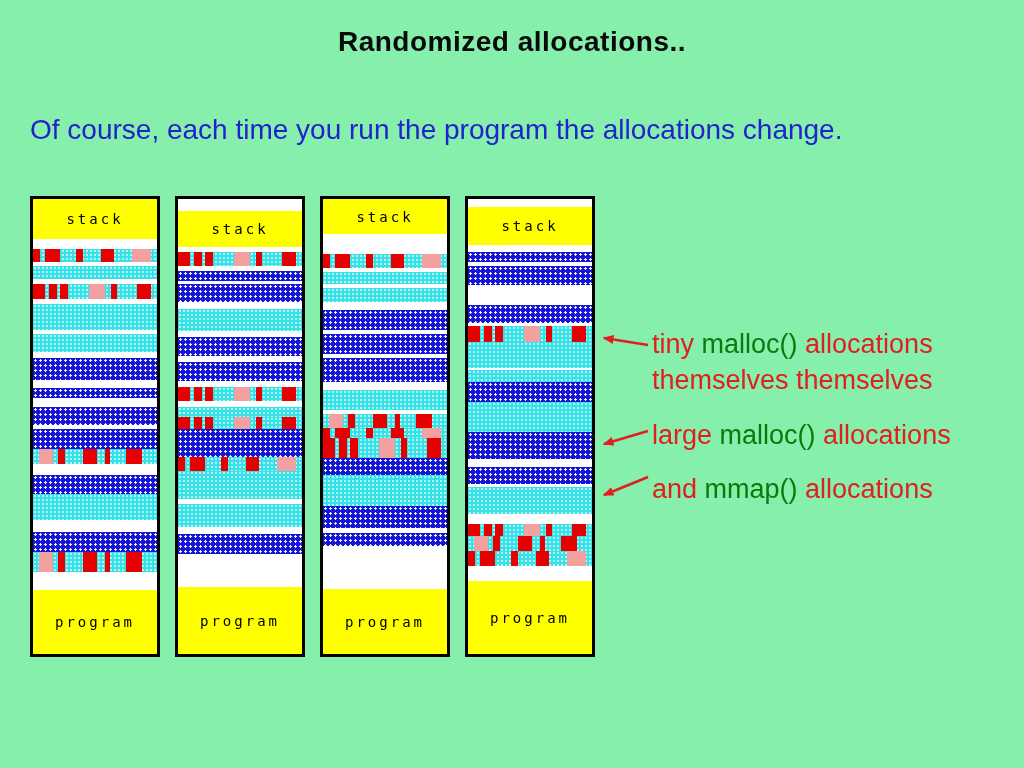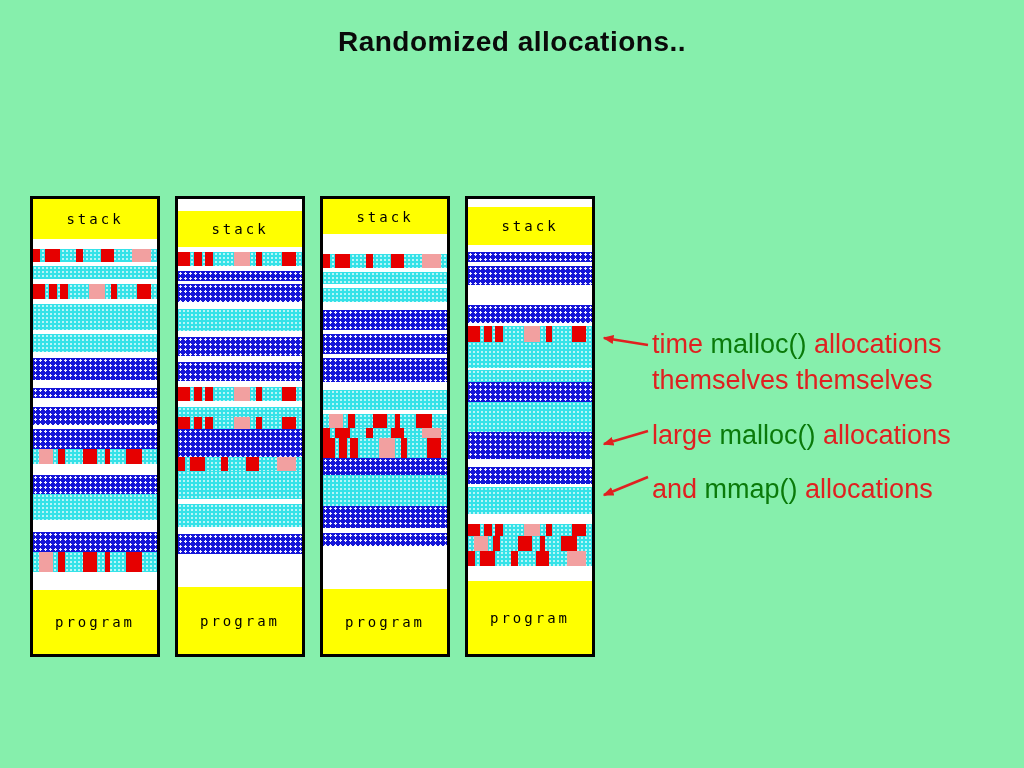--- a/index.html
+++ b/index.html
@@ -64,20 +64,21 @@
 
   #arrow-overlay{position:absolute;left:0;top:0;width:1024px;height:768px;pointer-events:none;}
 </style>
 </head>
 <body>
 
 <div id="page">
 
   <div class="slide-title">Randomized allocations..</div>
 
+  <div class="intro-text">Of course, each time you run the program the allocations change.</div>
 
   <div id="columns">
       <div class="memcol">
         <div class="band b-stack" style="height: 40px;">
           <span class="region-label">stack</span>
         </div>
         <div class="band b-white" style="height: 10px;"></div>
         <div class="band b-tiny v2" style="height: 13px;"></div>
         <div class="band b-white" style="height: 4px;"></div>
         <div class="band b-cyan" style="height: 13px;"></div>
@@ -212,21 +213,21 @@
       <marker id="ah" markerWidth="11" markerHeight="9" refX="9.5" refY="4.5" orient="auto" markerUnits="userSpaceOnUse">
         <path d="M0,0 L11,4.5 L0,9 z" fill="#e02020"></path>
       </marker>
     </defs>
     <line x1="648" y1="345" x2="604" y2="338" stroke="#e02020" stroke-width="2.5" marker-end="url(#ah)"></line>
     <line x1="648" y1="431" x2="604" y2="444" stroke="#e02020" stroke-width="2.5" marker-end="url(#ah)"></line>
     <line x1="648" y1="477" x2="604" y2="495" stroke="#e02020" stroke-width="2.5" marker-end="url(#ah)"></line>
   </svg>
 
   <div class="annot" style="top:326px">
-    <span class="red">time </span><span class="green">malloc()</span><span class="red"> allocations</span>
+    <span class="red">tiny </span><span class="green">malloc()</span><span class="red"> allocations</span>
     <br>
     <span class="red">themselves themselves</span>
   </div>
 
   <div class="annot" style="top:471px">
     <span class="red">and </span><span class="green">mmap()</span><span class="red"> allocations</span>
   </div>
 
   <div class="annot" style="top:417px">
     <span class="red">large </span><span class="green">malloc()</span><span class="red"> allocations</span>

